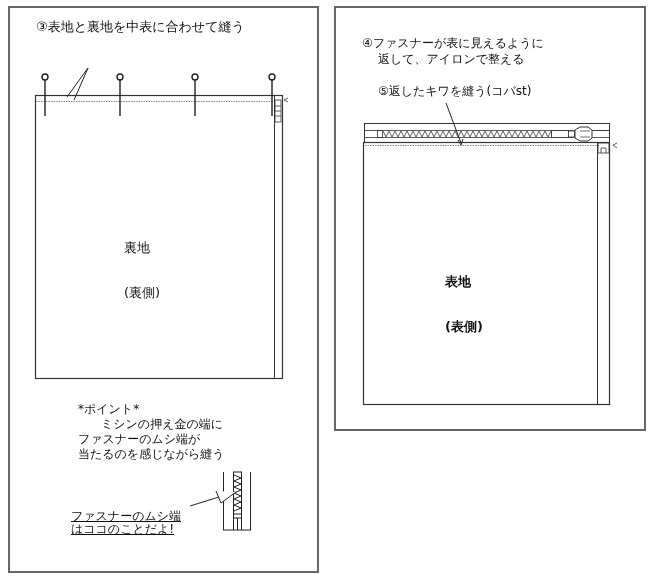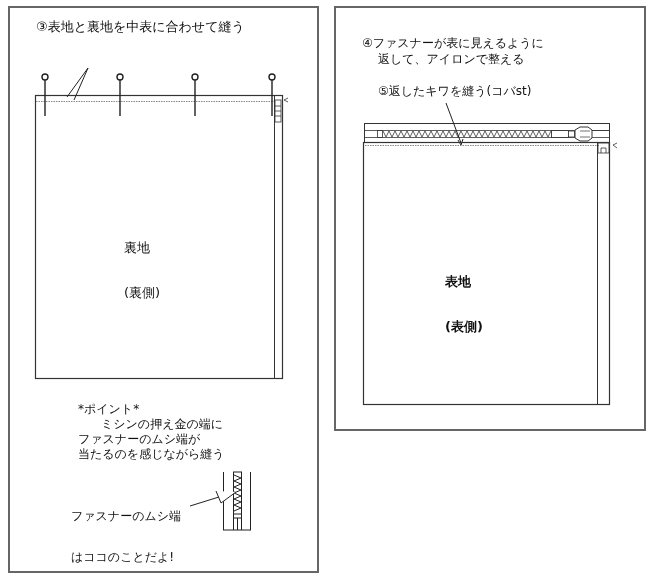--- a/index.html
+++ b/index.html
@@ -72,22 +72,22 @@
 <div class="label-center" style="left:124px; top:210px; width:70px;">
   <div>裏地</div>
   <div>(裏側)</div>
 </div>
 
 <div class="txt" style="left:78px; top:401px;text-align:center;">*ポイント*</div>
 <div class="txt" style="left:78px; top:416px;margin-left:23px;">ミシンの押え金の端に</div>
 <div class="txt" style="left:78px; top:431px;">ファスナーのムシ端が</div>
 <div class="txt" style="left:78px; top:446px;">当たるのを感じながら縫う</div>
 
-<div class="txt" style="left:71px; top:508px;">ファスナーのムシ端</div>
-<div class="txt" style="left:71px; top:549px;">はココのことだよ!</div>
+<div class="txt" style="left:71px; top:508px;text-decoration:underline;">ファスナーのムシ端</div>
+<div class="txt" style="left:71px; top:521px;text-decoration:underline;">はココのことだよ!</div>
 
 <div id="right-panel" class="panel"></div>
 
 <div class="txt" style="left:362px; top:35px;">④ファスナーが表に見えるように</div>
 <div class="txt" style="left:378px; top:51px;">返して、アイロンで整える</div>
 <div class="txt" style="left:378px; top:83px;">⑤返したキワを縫う(コバst)</div>
 
 <svg width="650" height="580">
 
   <rect x="364.5" y="123.5" width="245" height="19" fill="none" stroke="#333" stroke-width="1"></rect>

